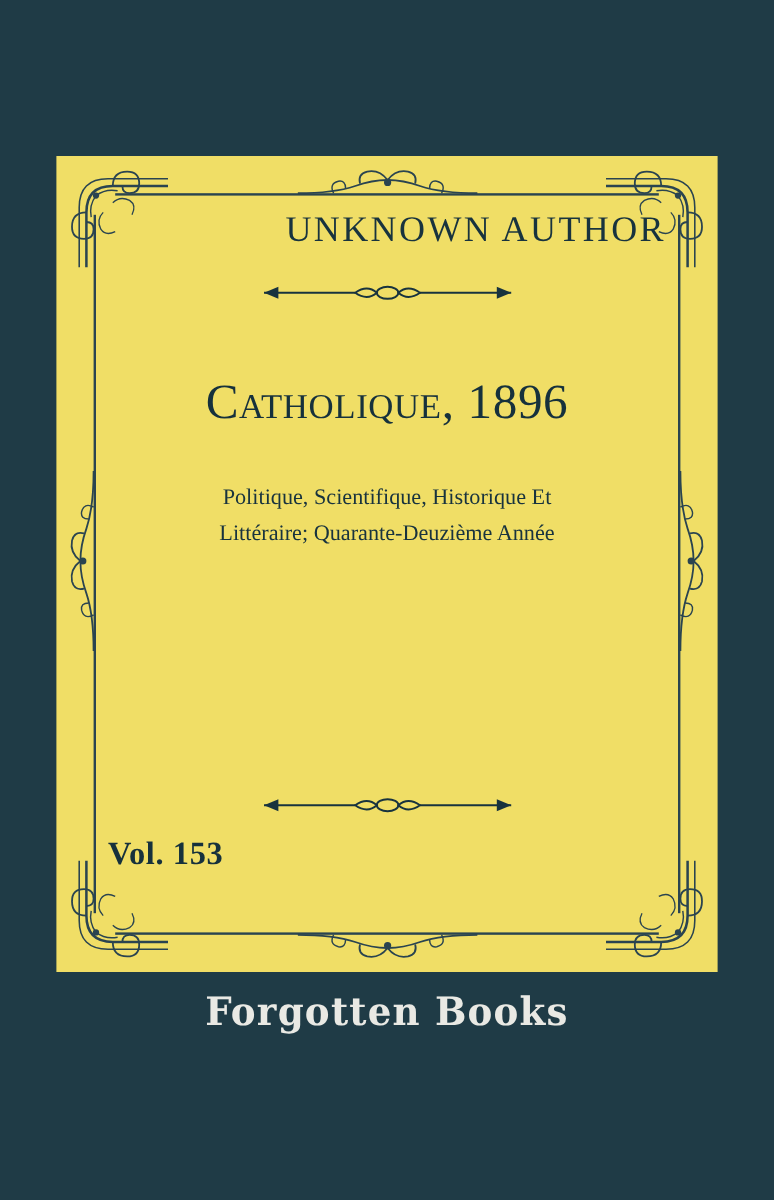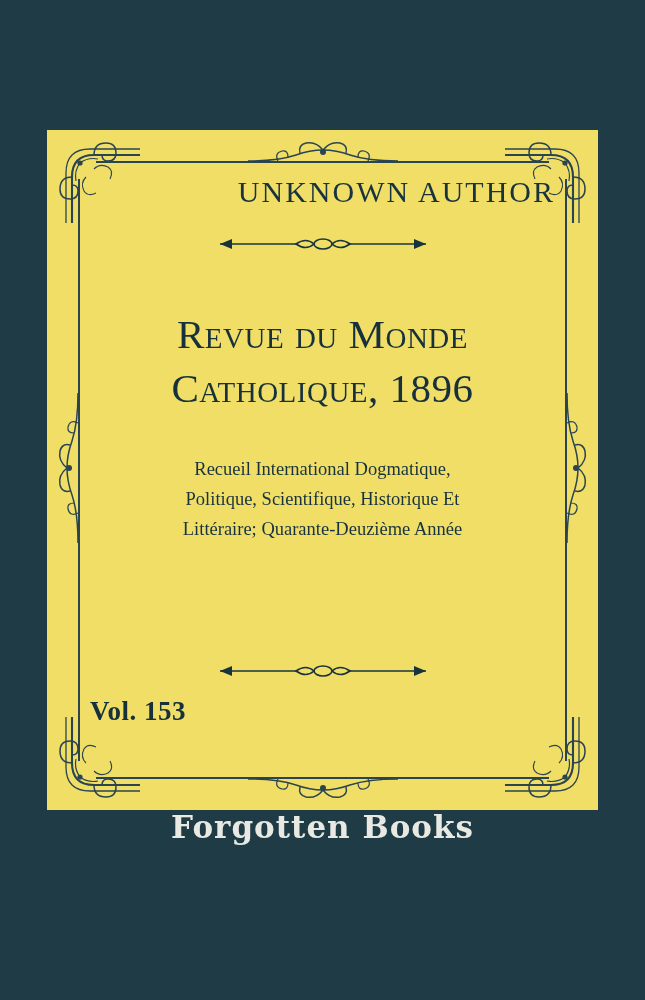--- a/index.html
+++ b/index.html
@@ -127,21 +127,21 @@
     font-size: 27px;
     font-weight: bold;
     color: #16313c;
     letter-spacing: 0.5px;
   }
 
   
   .logo {
     position: absolute;
     left: 0;
-    top: 808px;
+    top: 826px;
     width: 645px;
     text-align: center;
     color: #e9e9e4;
     font-family: "DejaVu Serif", serif;
     font-size: 31px;
     letter-spacing: 1px;
     font-weight: bold;
   }
   .logo .lg {
     display: inline-block;
@@ -265,26 +265,24 @@
         <path d="M132 11 L208 11"></path>
         <path d="M78 11 Q88 4 96 11 Q88 18 78 11 Z"></path>
         <path d="M132 11 Q122 4 114 11 Q122 18 132 11 Z"></path>
         <ellipse cx="105" cy="11" rx="9" ry="5"></ellipse>
         <path d="M2 11 L14 6 L14 16 Z" fill="currentColor" stroke="none"></path>
         <path d="M208 11 L196 6 L196 16 Z" fill="currentColor" stroke="none"></path>
       </svg>
     </div>
 
     <div class="title">
-      <div>Revue du Monde</div>
       <div>Catholique, 1896</div>
     </div>
 
     <div class="subtitle">
-      <div>Recueil International Dogmatique,</div>
       <div>Politique, Scientifique, Historique Et</div>
       <div>Littéraire; Quarante-Deuzième Année</div>
     </div>
   </div>
 
   <div class="volume">
     <div class="divider2">
       <svg viewBox="0 0 210 22" fill="none" stroke="currentColor" stroke-width="1.6">
         <path d="M2 11 L78 11"></path>
         <path d="M132 11 L208 11"></path>

